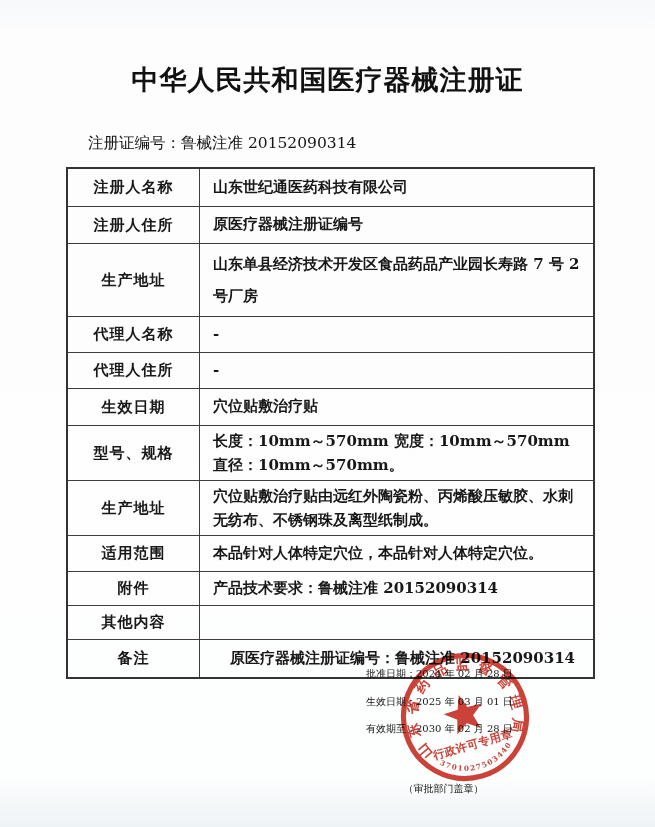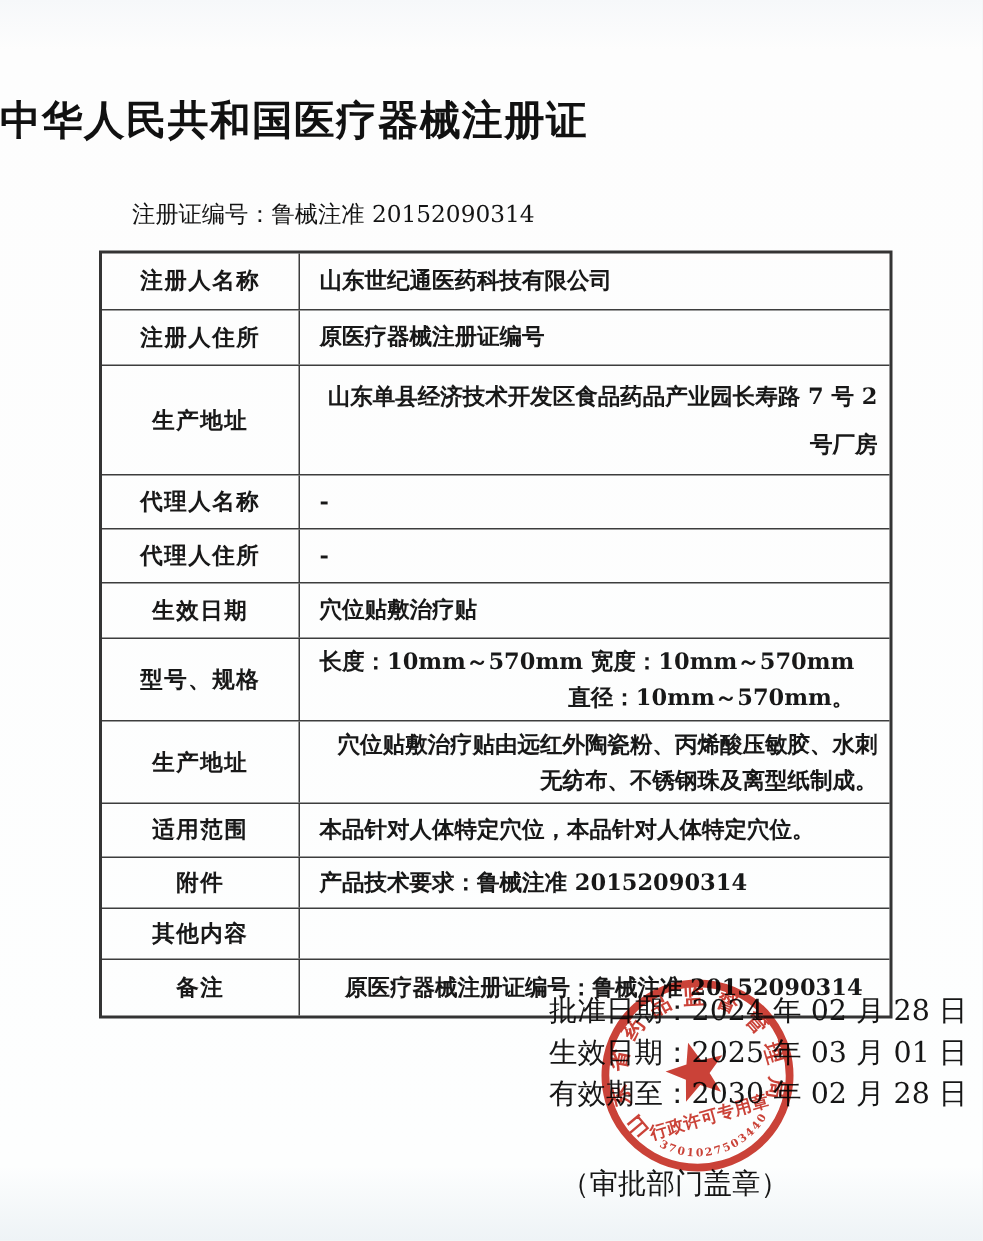--- a/index.html
+++ b/index.html
@@ -8,54 +8,54 @@
     font-family:"DejaVu Serif","Liberation Serif",serif;
     background:#eef1f3;
   }
   .page{
     position:relative;width:655px;height:827px;overflow:hidden;
     background:linear-gradient(180deg,#f6f8fa 0%,#fdfdfd 4%,#fdfefe 94%,#eef3f6 100%);
     color:#1c1c1c;
   }
   .title{
     position:absolute;top:62px;left:0;width:655px;
-    font-size:27px;font-weight:bold;
+    text-align:center;font-size:27px;font-weight:bold;
     letter-spacing:1px;color:#111;
   }
   .cert-line{
     position:absolute;top:133px;left:88px;
     font-size:15.5px;color:#141414;
   }
   .reg-table{
     position:absolute;left:66px;top:167px;width:525px;
     border:2px solid #343434;
     display:flex;flex-direction:column;
     background:transparent;
   }
   .row{display:flex;border-top:1.5px solid #3d3d3d;}
   .row:first-child{border-top:none;}
   .cell{display:flex;align-items:center;font-size:15px;color:#181818;font-weight:bold;}
   .cell.label{
     width:131px;flex:0 0 131px;justify-content:center;text-align:center;
     border-right:1.5px solid #3d3d3d;letter-spacing:1px;
   }
   .cell.value{
-    flex:1;padding:3px 8px 3px 13px;white-space:pre-line;line-height:1.55;text-align:right;
+    flex:1;padding:3px 8px 3px 13px;white-space:pre-line;line-height:1.55;
   }
   .h37{min-height:37px}.h36{min-height:36px}.h72{min-height:72px}
   .h35{min-height:35px}.h49{min-height:49px}.h50{min-height:50px}
   .h33{min-height:33px}
   .row.addr .cell.value{line-height:2.15;}
   .row.spec .cell.value,.row.struct .cell.value{line-height:1.6;}
   .row.remark .cell.value{padding-left:30px;}
   .footer-left{
     position:absolute;left:88px;top:666px;font-size:13.5px;color:#161616;
   }
   .footer-right{
-    position:absolute;left:366px;top:664px;font-size:19px;color:#161616;
+    position:absolute;left:366px;top:664px;font-size:10px;color:#161616;text-align:center;
   }
   .footer-right .fline{height:27.5px;line-height:20px;}
   .footer-right .fline.stamp-note{padding-left:8px;margin-top:32px;}
   .seal{
     position:absolute;left:396px;top:648px;width:138px;height:138px;
     transform:rotate(-16deg);
     mix-blend-mode:multiply;opacity:0.88;
     pointer-events:none;
   }
   .seal svg{width:100%;height:100%;}

